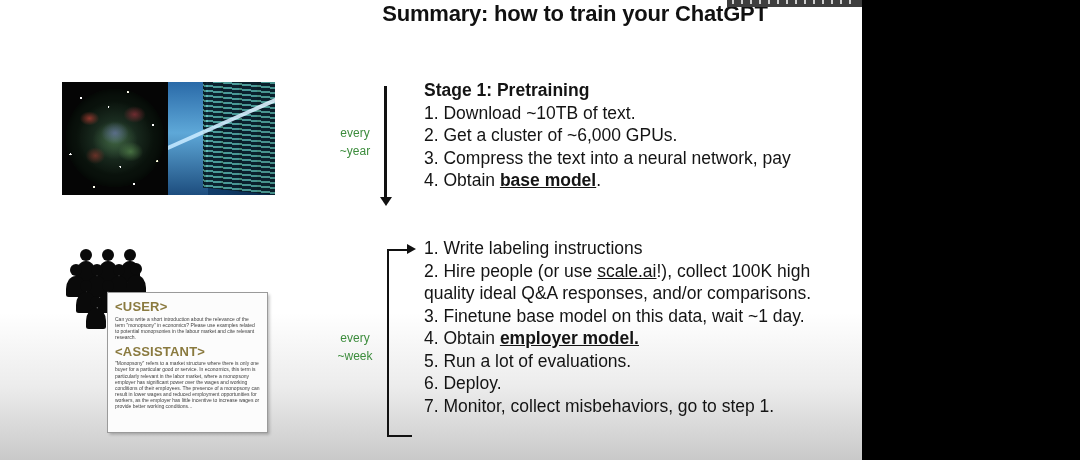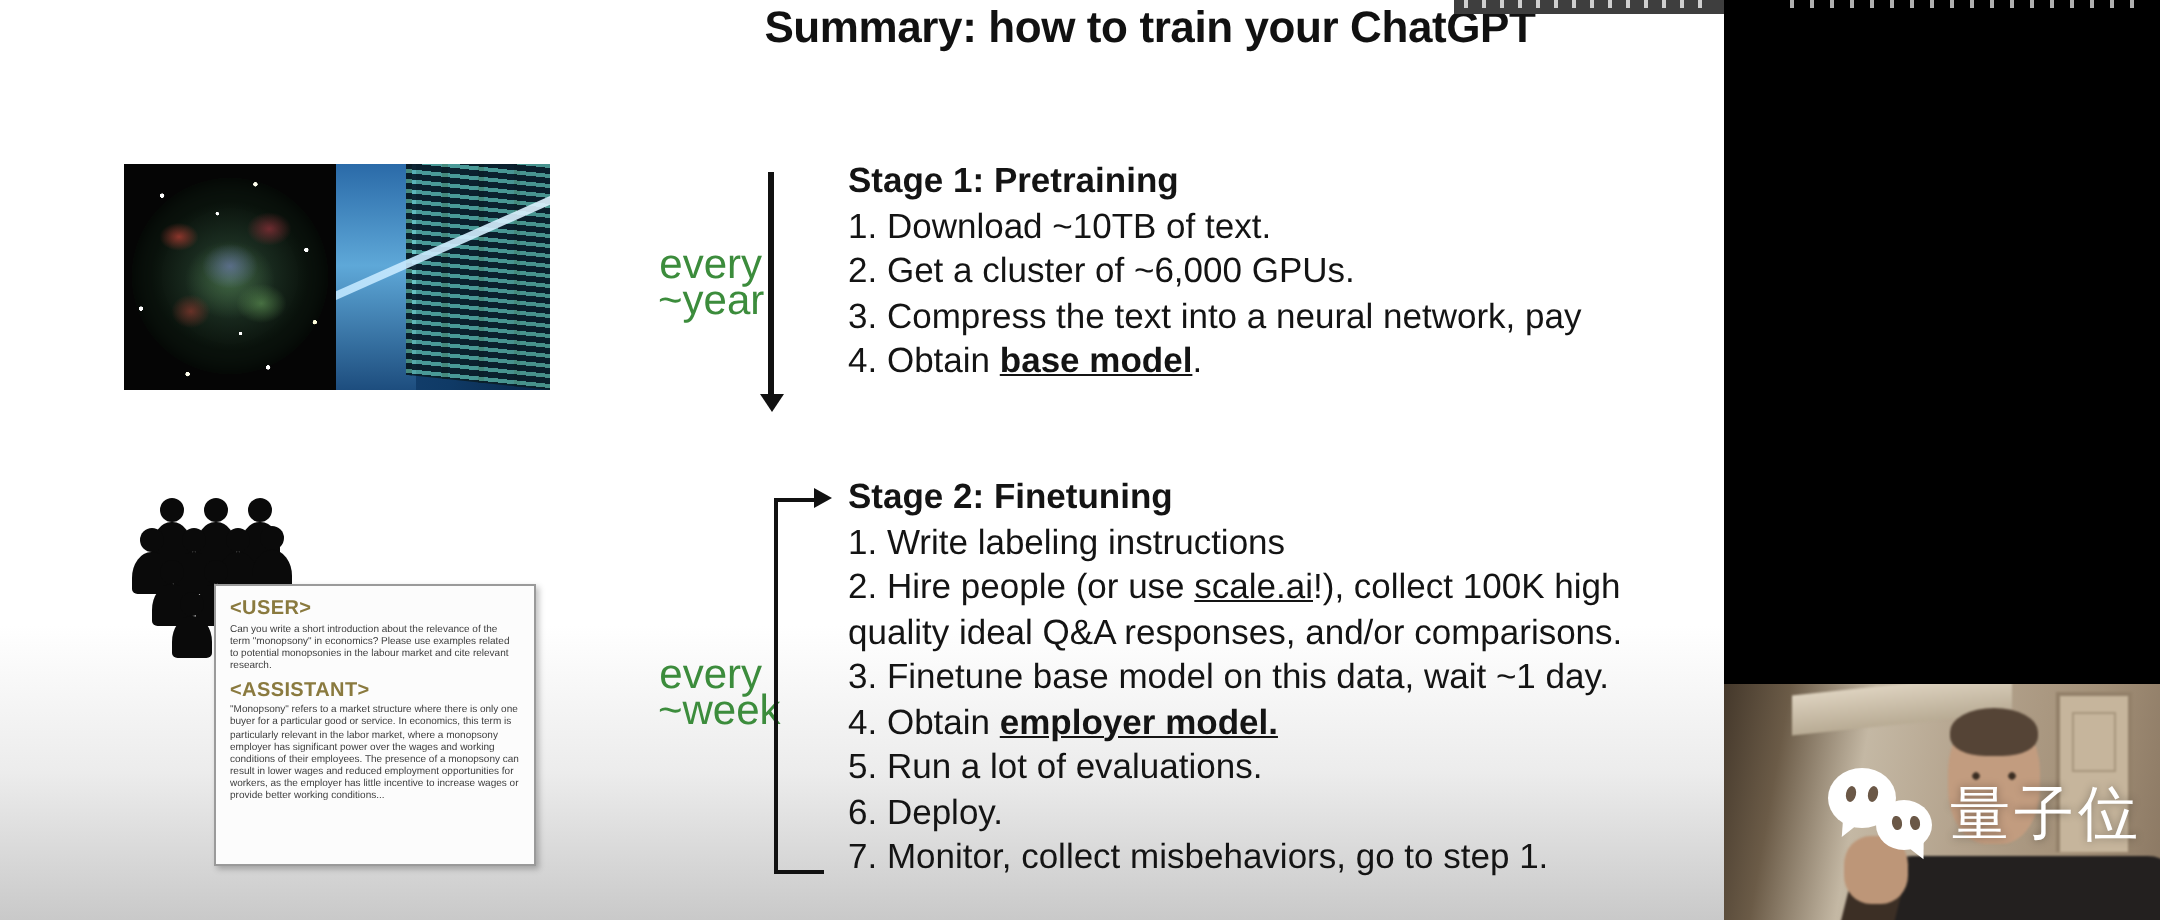--- a/index.html
+++ b/index.html
@@ -43,21 +43,21 @@
     background:
       repeating-linear-gradient(180deg, rgba(120,230,190,.55) 0 2px, rgba(10,30,40,.9) 2px 5px),
       repeating-linear-gradient(90deg, #071a2e 0 3px, transparent 3px 18px);
     transform:skewY(6deg); transform-origin:top right; }
   .aisle { position:absolute; left:0; top:0; width:40px; height:113px;
     background:linear-gradient(180deg,#2a6aa8 0%,#5ea8d8 45%,#1d4d7e 100%); }
   .beam { position:absolute; left:-8px; top:34px; width:150px; height:4px; background:linear-gradient(90deg,#bfe6ff,#e8f7ff);
     transform:rotate(-24deg); opacity:.9; }
 
   
-  .cycle-label { position:absolute; width:52px; text-align:right; font-size:21px; line-height:18px; }
+  .cycle-label { position:absolute; width:52px; text-align:center; font-size:12px; line-height:18px; }
   .cycle1-label { left:329px; top:124px; }
   .cycle2-label { left:329px; top:329px; }
   .arrow1 { position:absolute; left:384px; top:86px; width:2.5px; height:111px; background:#111; }
   .arrow1::after { content:""; position:absolute; left:-4.5px; top:100%; width:0; height:0;
     border-left:6px solid transparent; border-right:6px solid transparent; border-top:9px solid #111; }
   .bracket2 { position:absolute; left:387px; top:249px; width:25px; height:188px;
     border-left:2.5px solid #111; border-top:2.5px solid #111; border-bottom:2.5px solid #111; }
   .bracket2::after { content:""; position:absolute; right:-4px; top:-7px; width:0; height:0;
     border-top:5.5px solid transparent; border-bottom:5.5px solid transparent; border-left:9px solid #111; }
 
@@ -75,21 +75,21 @@
   .person { position:absolute; width:20px; height:34px; }
   .person::before { content:""; position:absolute; top:0; left:4px; width:12px; height:12px;
     background:#0a0a0a; border-radius:50%; }
   .person::after { content:""; position:absolute; top:12px; left:0; width:20px; height:21px;
     background:#0a0a0a; border-radius:48% 48% 14% 14% / 62% 62% 12% 12%; }
 
   
   .doc { position:absolute; left:107px; top:292px; width:161px; height:141px; z-index:2;
     background:#fcfcfc; border:1px solid #9a9a9a; box-shadow:1.5px 1.5px 3px rgba(0,0,0,.25);
     padding:6px 7px; overflow:hidden; }
-  .doc-h { font-size:10px; font-weight:700; color:#8a7a3f; letter-spacing:.2px; }
+  .doc-h { font-size:13px; font-weight:700; color:#8a7a3f; letter-spacing:.2px; }
   .doc-b { font-size:5px; line-height:6.1px; color:#3d3d3d; margin-top:1.5px; }
   .doc-h + .doc-b { margin-bottom:4px; }
 
   
   .top-strip { position:absolute; left:727px; top:0; width:135px; height:7px; background:#3e3e3e; }
   .strip-ticks { position:absolute; left:5px; top:0; width:126px; height:3.5px; opacity:.85;
     background:repeating-linear-gradient(90deg,#e8e8e8 0 2px, transparent 2px 9px); }
   .black-ticks { position:absolute; left:33px; top:0; width:172px; height:4px; opacity:.8;
     background:repeating-linear-gradient(90deg,#dcdcdc 0 2px, transparent 2px 10px); }
 
@@ -172,21 +172,20 @@
       <div><span>4. Obtain </span><span class="bu">base model</span><span>.</span></div>
     </div>
 
     <div class="cycle-label cycle2-label" style="color:#3c8c3c">
       <div>every</div>
       <div>~week</div>
     </div>
     <div class="bracket2"></div>
 
     <div class="stage-text stage2-text">
-      <div class="stage-heading">Stage 2: Finetuning</div>
       <div>1. Write labeling instructions</div>
       <div><span>2. Hire people (or use </span><span class="u">scale.ai</span><span>!), collect 100K high</span></div>
       <div>quality ideal Q&amp;A responses, and/or comparisons.</div>
       <div>3. Finetune base model on this data, wait ~1 day.</div>
       <div><span>4. Obtain </span><span class="bu">employer model.</span></div>
       <div>5. Run a lot of evaluations.</div>
       <div>6. Deploy.</div>
       <div>7. Monitor, collect misbehaviors, go to step 1.</div>
     </div>
 
@@ -209,40 +208,14 @@
       <div class="doc-b">Can you write a short introduction about the relevance of the term "monopsony" in economics? Please use examples related to potential monopsonies in the labour market and cite relevant research.</div>
       <div class="doc-h">&lt;ASSISTANT&gt;</div>
       <div class="doc-b">"Monopsony" refers to a market structure where there is only one buyer for a particular good or service. In economics, this term is particularly relevant in the labor market, where a monopsony employer has significant power over the wages and working conditions of their employees. The presence of a monopsony can result in lower wages and reduced employment opportunities for workers, as the employer has little incentive to increase wages or provide better working conditions...</div>
     </div>
   </div>
 
   <div class="top-strip">
     <div class="strip-ticks"></div>
   </div>
 
-  <div class="right-col">
-    <div class="black-ticks"></div>
-
-    <div class="webcam">
-      <div class="cam-scene">
-        <div class="ceiling"></div>
-        <div class="door">
-          <div class="door-panel"></div>
-        </div>
-        <div class="presenter-body"></div>
-        <div class="presenter-arm"></div>
-        <div class="presenter-head"></div>
-        <div class="presenter-fist"></div>
-      </div>
-
-      <div class="watermark">
-        <div class="wc">
-          <div class="wc-big"></div>
-          <div class="wc-tail1"></div>
-          <div class="wc-small"></div>
-          <div class="wc-tail2"></div>
-        </div>
-        <div class="wm-text">量子位</div>
-      </div>
-    </div>
-  </div>
 
 </div>
 
 </body></html>

